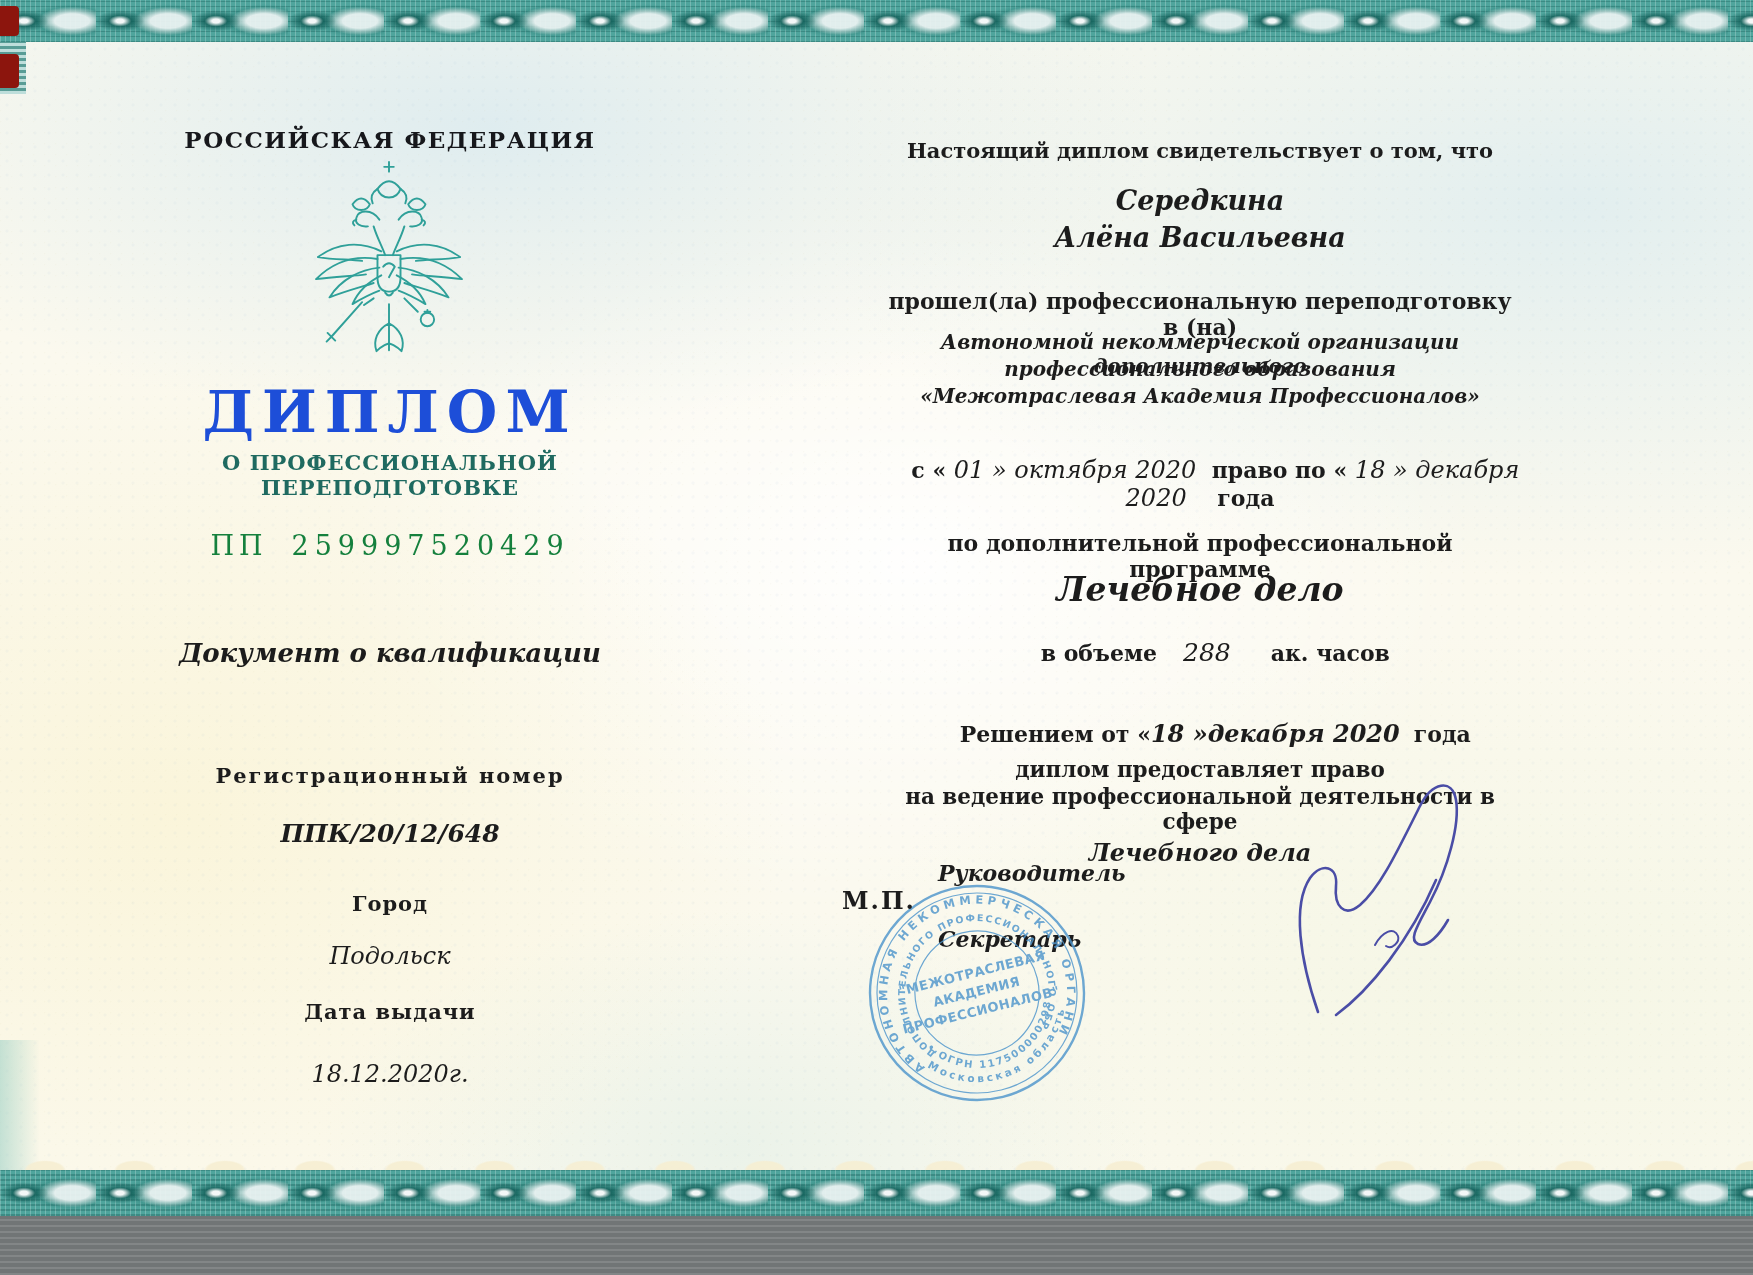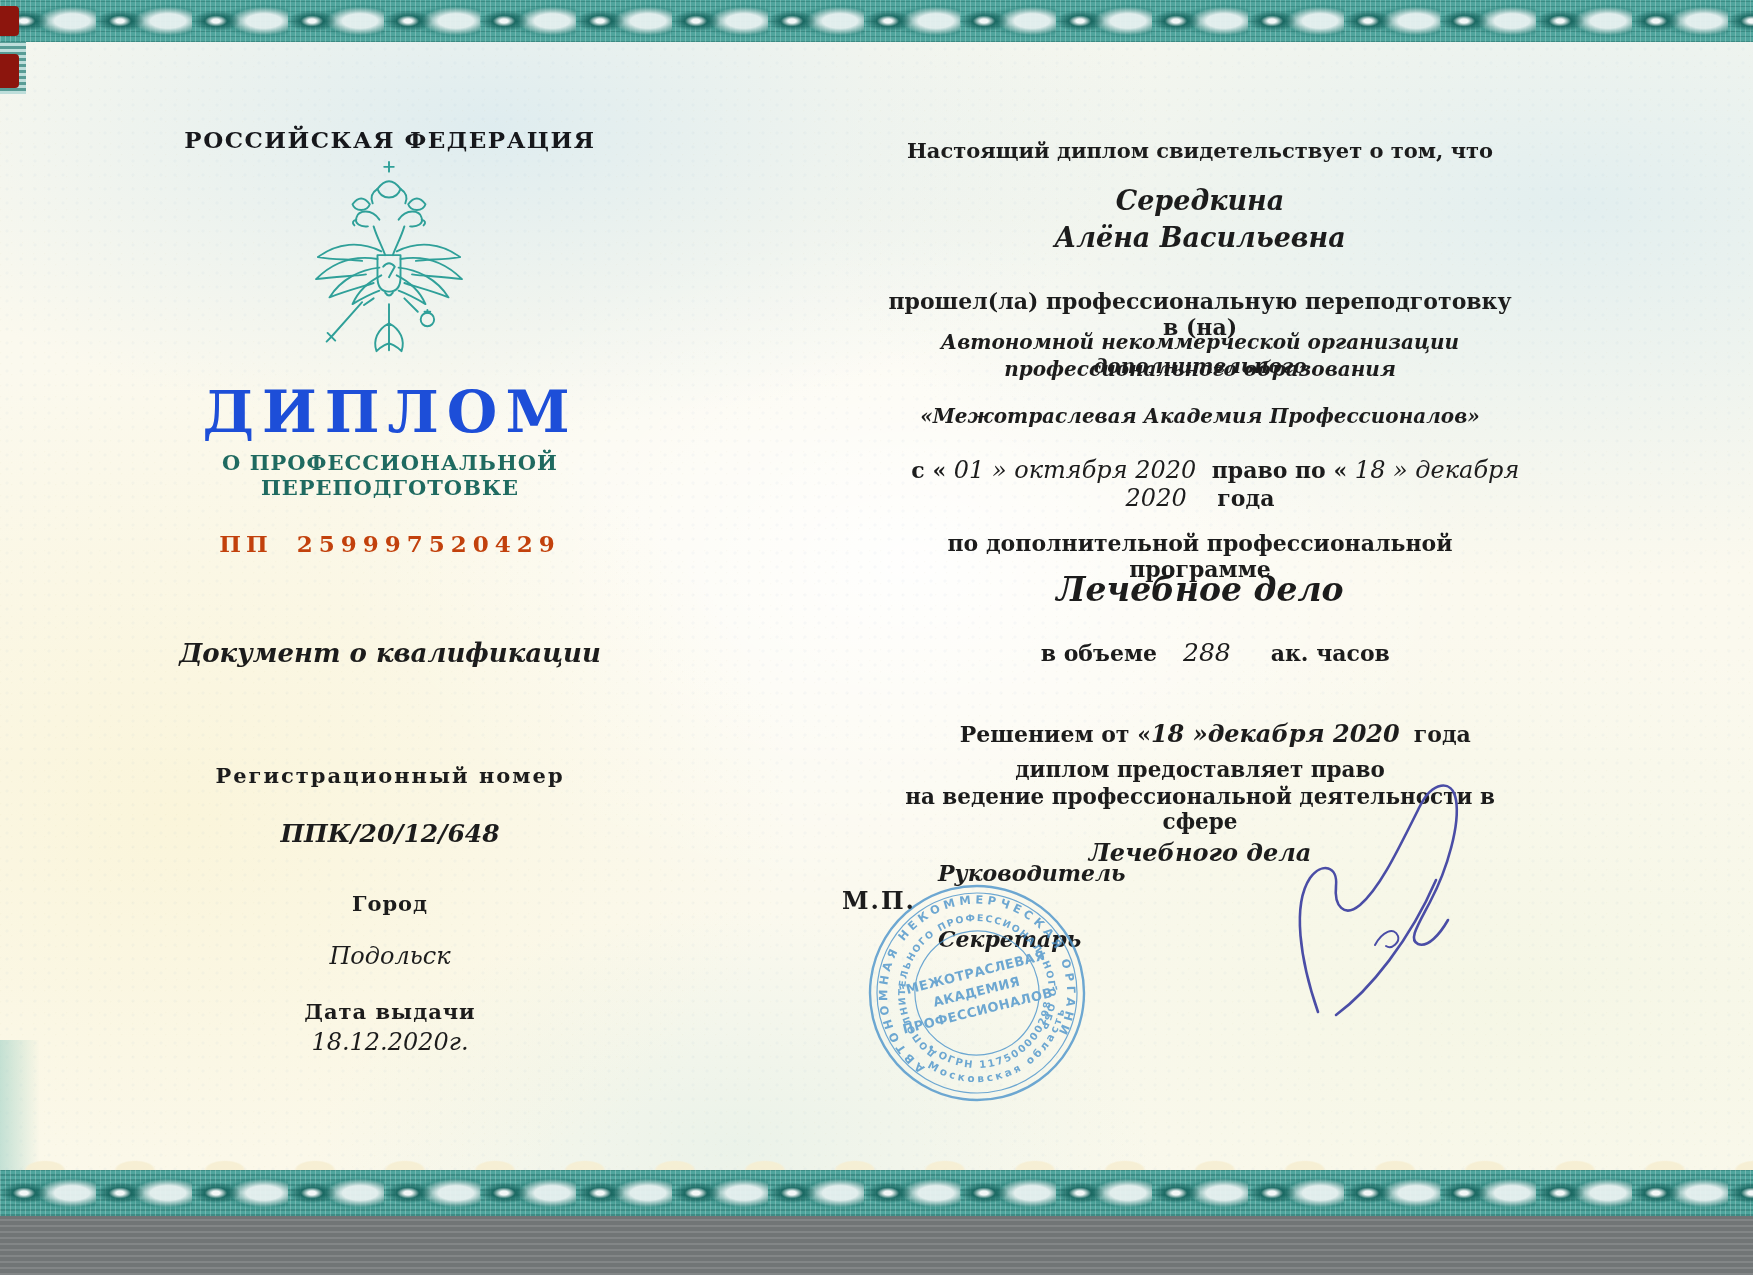--- a/index.html
+++ b/index.html
@@ -52,36 +52,36 @@
     background-image:repeating-linear-gradient(0deg, rgba(255,255,255,.08) 0 2px, rgba(0,0,0,.06) 2px 6px);}
   .red-mark{left:0;width:19px;background:#8c150d;border-radius:0 4px 4px 0;}
   .rm1{top:6px;height:30px;}
   .rm2{top:54px;height:34px;}
   
   .lc{left:110px;width:560px;text-align:center;}
   .rc{left:880px;width:640px;text-align:center;white-space:pre-wrap;}
   .country{top:126px;font-size:23px;font-weight:bold;letter-spacing:1.5px;color:#17181c;}
   .dip-title{top:378px;font-size:58px;font-weight:bold;letter-spacing:8px;color:#1d4ed8;}
   .dip-sub{top:450px;font-size:21px;font-weight:bold;letter-spacing:1px;color:#1f6a60;}
-  .serial{top:530px;font-size:23px;font-weight:bold;color:#c2410c;letter-spacing:5px;}
+  .serial{top:530px;font-size:27px;font-weight:normal;color:#15803d;letter-spacing:5px;}
   .serial .num{margin-left:24px;letter-spacing:6px;}
   .qual{top:638px;font-size:26px;font-style:italic;font-weight:600;}
   .reg-label{top:763px;font-size:21px;font-weight:bold;letter-spacing:2px;}
   .reg-value{top:819px;font-size:25px;font-weight:bold;font-style:italic;}
   .city-label{top:891px;font-size:21px;font-weight:bold;letter-spacing:1px;}
   .city-value{top:942px;font-size:24px;font-style:italic;}
   .issue-label{top:999px;font-size:21px;font-weight:bold;letter-spacing:1px;}
-  .issue-value{top:1028px;font-size:24px;font-style:italic;}
+  .issue-value{top:1060px;font-size:24px;font-style:italic;}
   .statement{top:138px;font-size:21px;font-weight:bold;}
   .holder1{top:185px;font-size:27px;font-weight:bold;font-style:italic;}
   .holder2{top:222px;font-size:27px;font-weight:bold;font-style:italic;}
   .training{top:288px;font-size:22px;font-weight:bold;}
   .org1{top:330px;font-size:20px;font-weight:bold;font-style:italic;}
   .org2{top:357px;font-size:20px;font-weight:bold;font-style:italic;}
-  .org3{top:384px;font-size:20px;font-weight:bold;font-style:italic;margin-top:20px;}
+  .org3{top:384px;font-size:20px;font-weight:bold;font-style:italic;}
   .period{top:430px;font-size:22px;font-weight:bold;}
   .period .it{font-style:italic;font-weight:normal;font-size:24px;}
   .prog-label{top:530px;font-size:22px;font-weight:bold;}
   .prog-name{top:570px;font-size:33px;font-weight:bold;font-style:italic;}
   .volume{top:612px;font-size:22px;font-weight:bold;}
   .volume .it{font-style:italic;font-weight:normal;font-size:25px;margin:0 40px 0 26px;}
   .decision{top:693px;font-size:22px;font-weight:bold;}
   .decision .itb{font-style:italic;font-size:24px;margin-right:14px;text-align:right;}
   .rights1{top:757px;font-size:21.5px;font-weight:bold;}
   .rights2{top:784px;font-size:21.5px;font-weight:bold;}

